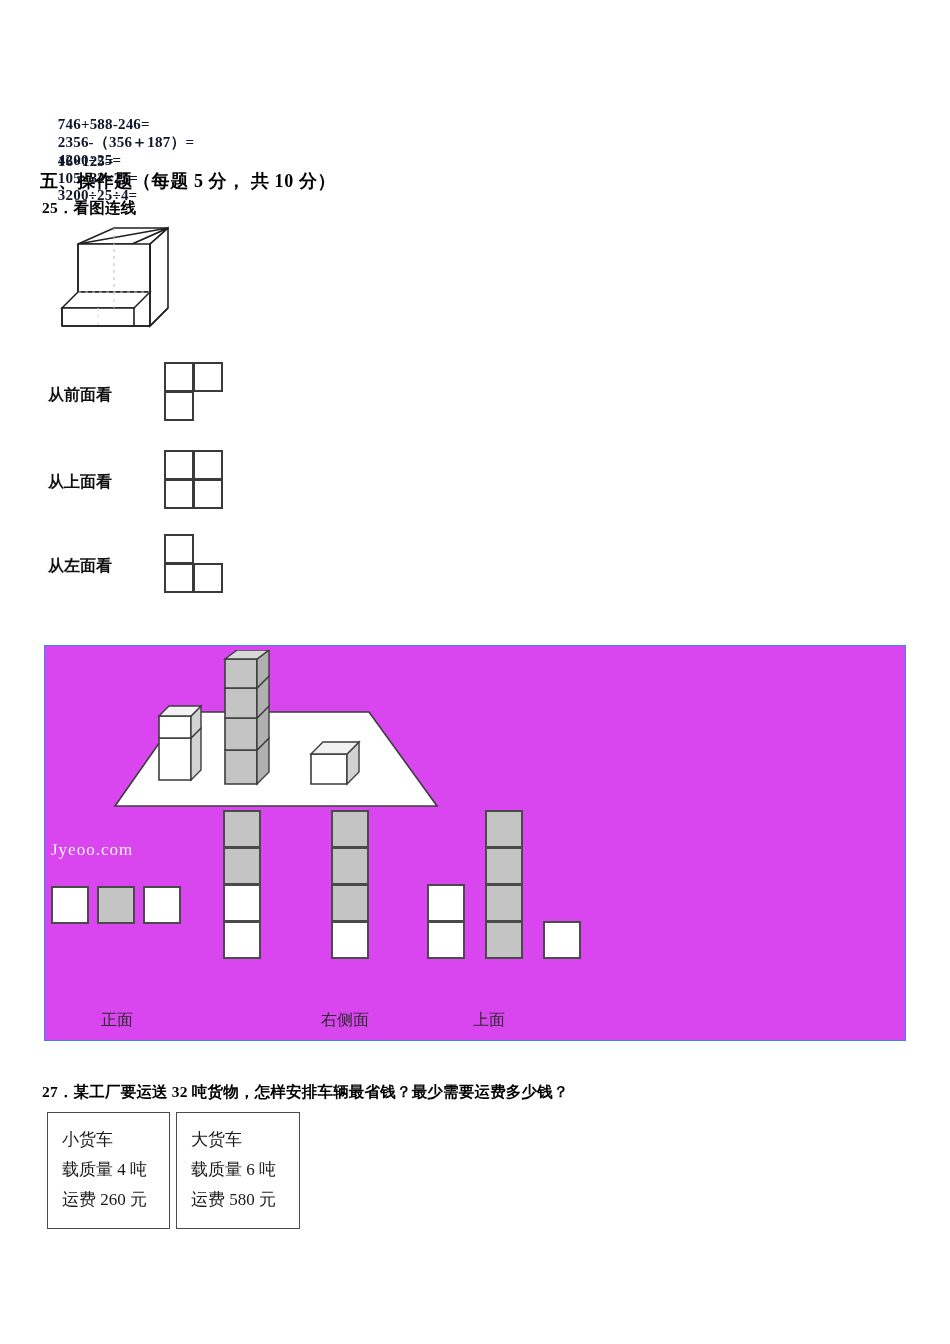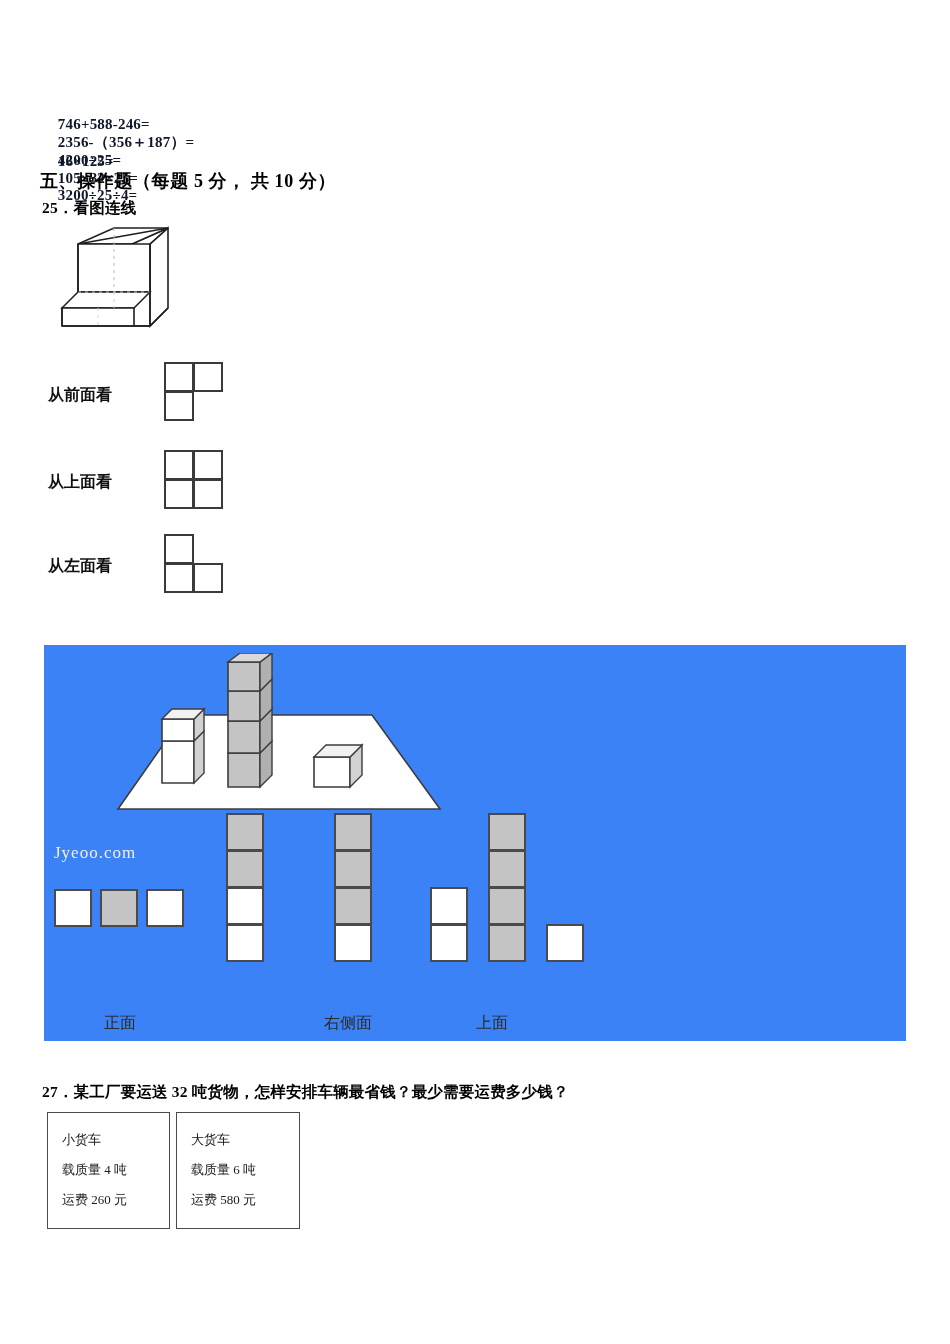--- a/index.html
+++ b/index.html
@@ -73,22 +73,22 @@
     position: absolute;
     box-sizing: border-box;
     border: 2px solid #3a3a3a;
     background: #ffffff;
   }
 
   
   .figure-box {
     position: absolute;
     box-sizing: border-box;
-    border: 4px solid #3b82f6;
-    background: #3b82f6;
+    border: 1px solid #3b82f6;
+    background: #d946ef;
     overflow: hidden;
   }
   .watermark {
     position: absolute;
     font-family: "Liberation Serif", "DejaVu Serif", serif;
     font-size: 17px;
     color: #f2eeee;
     letter-spacing: 1px;
     user-select: none;
   }
@@ -105,21 +105,21 @@
   
   .truck-box {
     position: absolute;
     box-sizing: border-box;
     border: 1.5px solid #4a4a4a;
     background: #ffffff;
     padding: 12px 0 0 14px;
   }
   .truck-line {
     font-family: "Liberation Serif", "DejaVu Serif", serif;
-    font-size: 13px;
+    font-size: 17px;
     color: #1a1a1a;
     line-height: 30px;
     white-space: pre;
   }
 
   svg { display: block; }
 </style>
 </head>
 <body>
 

